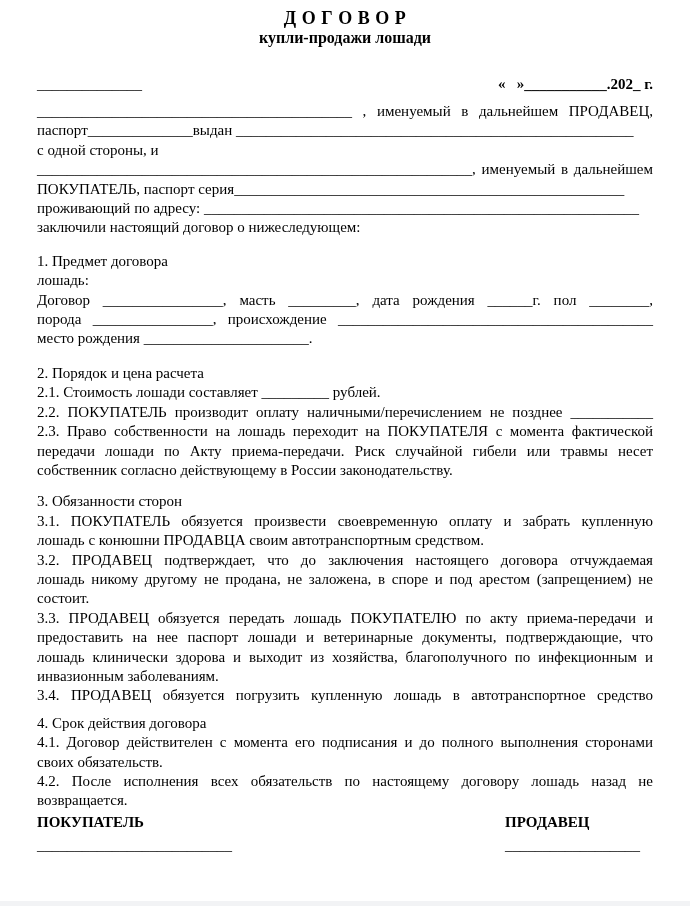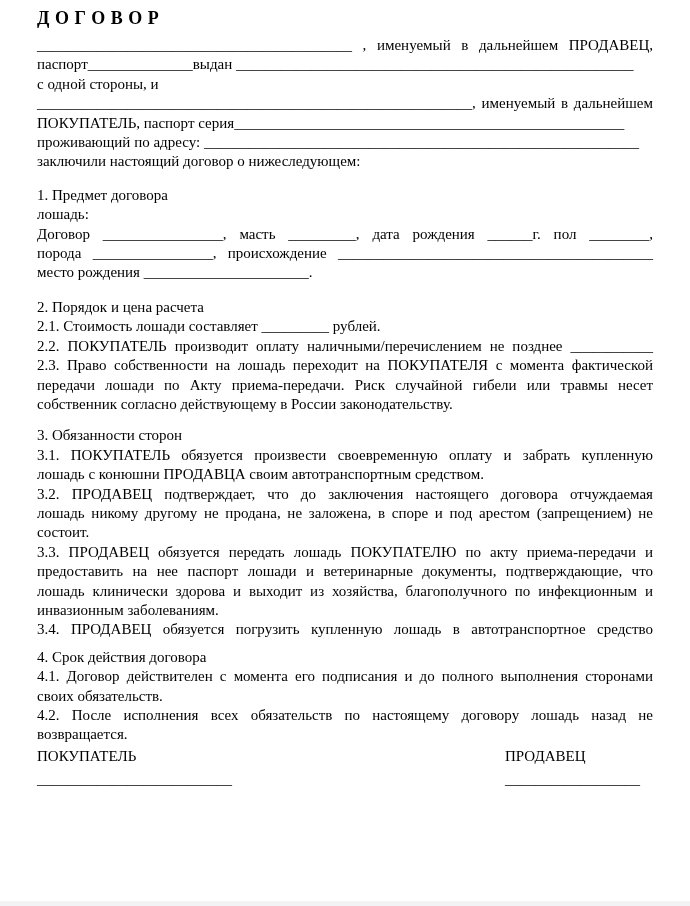--- a/index.html
+++ b/index.html
@@ -8,21 +8,21 @@
     width: 690px;
     height: 906px;
     background: #ffffff;
     overflow: hidden;
     font-family: "Liberation Serif", serif;
     font-size: 15px;
     color: #000000;
   }
   .content { padding: 8px 37px 0 37px; }
   .title {
-    text-align: left;
+    text-align: center;
     font-weight: bold;
     font-size: 18px;
     line-height: 20px;
     letter-spacing: 0.5px;
   }
   .subtitle {
     text-align: center;
     font-weight: bold;
     font-size: 16px;
     line-height: 20px;
@@ -33,38 +33,43 @@
     margin-top: 26px;
     line-height: 20px;
   }
   .date { font-weight: bold; white-space: pre; }
   .body-lines { margin-top: 8px; }
   .line { line-height: 19.4px; }
   .h { text-align: left; }
   .jl { text-align: justify; text-align-last: justify; }
   .pl { text-align: left; }
   .footer-row { display: flex; line-height: 19.4px; }
-  .footer-row.labels { margin-top: 2px; }
+  .footer-row.labels { margin-top: 2px; font-weight: bold; }
   .footer-row.signs { margin-top: 4px; }
   .footer-row .left-col { flex: 1; }
   .footer-row .right-col { width: 148px; }
   .bottom-strip {
     position: absolute;
     left: 0; right: 0; bottom: 0;
     height: 5px;
     background: #f2f3f5;
   }
 </style>
 </head>
 <body>
 
 <div class="page" style="background: rgb(255, 255, 255); color: rgb(0, 0, 0);">
   <div class="content">
     <div class="title">Д О Г О В О Р</div>
+    <div class="subtitle">купли-продажи лошади</div>
 
+    <div class="date-row">
+      <span class="place-blank">______________</span>
+      <span class="date">«   »___________.202_ г.</span>
+    </div>
 
     <div class="body-lines" id="doc-body">
         <div class="line jl">__________________________________________ , именуемый в дальнейшем ПРОДАВЕЦ,</div>
         <div class="line pl">паспорт______________выдан _____________________________________________________</div>
         <div class="line pl">с одной стороны, и</div>
         <div class="line jl">__________________________________________________________, именуемый в дальнейшем</div>
         <div class="line pl">ПОКУПАТЕЛЬ, паспорт серия____________________________________________________</div>
         <div class="line pl">проживающий по адресу: __________________________________________________________</div>
         <div class="line pl">заключили настоящий договор о нижеследующем:</div>
         <div style="height: 14px;"></div>

